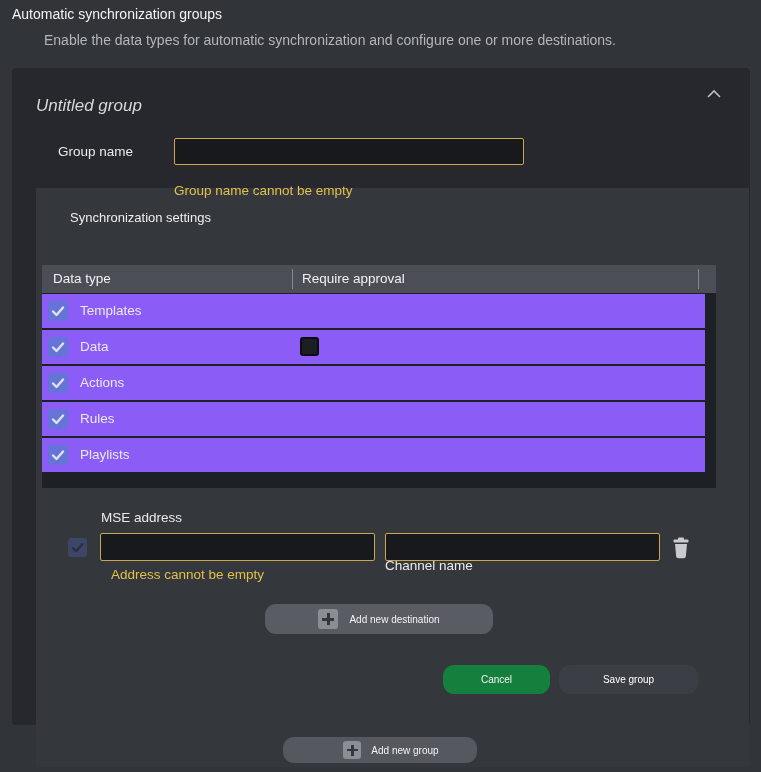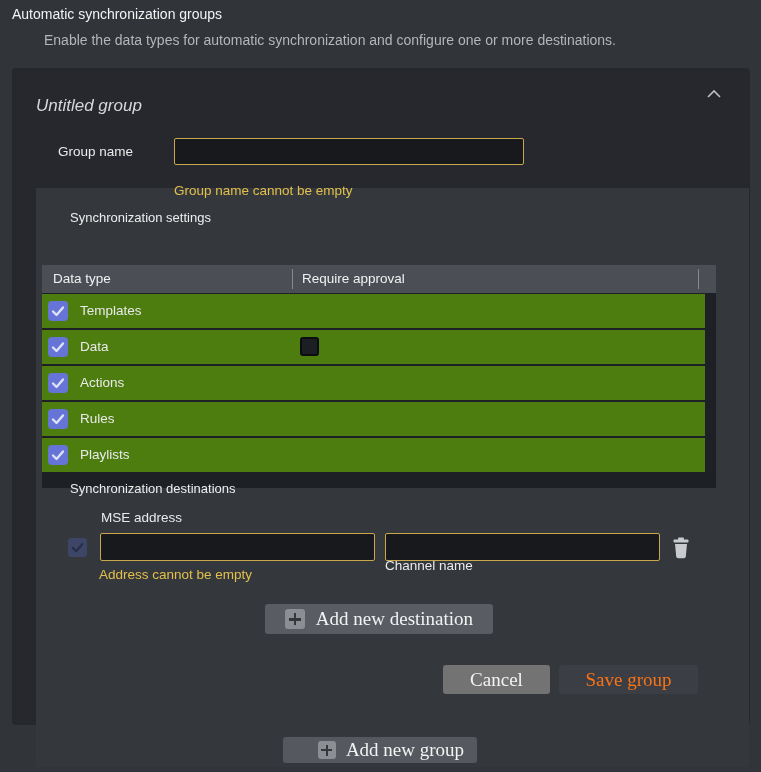--- a/index.html
+++ b/index.html
@@ -25,36 +25,36 @@
   #channel-input{left:385px;top:533px;width:259px;height:26px;}
 
   .table{position:absolute;left:42px;top:237px;width:674px;height:223px;background:#1d2025;margin-top:28px;}
   .thead{position:absolute;left:0;top:0;width:674px;height:28px;background:#4b4f55;}
   .th{position:absolute;top:6px;font-size:13.5px;color:#f0f1f2;}
   .th-datatype{left:11px;}
   .th-approval{left:260px;}
   .th-sep{position:absolute;top:4px;width:1px;height:20px;background:#85888d;}
   .sep1{left:250px;} .sep2{left:656px;}
 
-  .trow{position:absolute;left:0;width:663px;height:34px;background:#4d7c0f;}
+  .trow{position:absolute;left:0;width:663px;height:34px;background:#8b5cf6;}
   .r0{top:29px}.r1{top:65px}.r2{top:101px}.r3{top:137px}.r4{top:173px}
   .row-label{position:absolute;left:38px;top:9px;font-size:13.5px;color:#e9eaeb;}
 
   .cb{position:absolute;left:6px;top:7px;width:20px;height:20px;border-radius:4px;background:#6674d8;cursor:pointer;}
   .cb svg{position:absolute;left:2px;top:2px;}
   .cb-approval{position:absolute;left:258px;top:7px;width:15px;height:15px;border-radius:3px;background:#1b1e22;border:2px solid #0c0d10;cursor:pointer;}
   .cb-disabled{position:absolute;left:68px;top:538px;width:19px;height:19px;border-radius:3px;background:#3d4666;}
   .cb-disabled svg{position:absolute;left:2px;top:2px;}
 
   .trash-btn{position:absolute;left:668px;top:535px;width:26px;height:28px;background:none;border:none;cursor:pointer;padding:0;}
 
-  .btn{display:flex;align-items:center;justify-content:center;border:none;border-radius:3px;font-family:Liberation Serif, serif;font-size:19px;color:#f2f3f3;cursor:pointer;}
+  .btn{display:flex;align-items:center;justify-content:center;border:none;border-radius:11px;font-family:Liberation Sans, sans-serif;font-size:10px;color:#f2f3f3;cursor:pointer;}
   .btn-add-dest{position:absolute;left:265px;top:604px;width:228px;height:30px;background:#595d63;gap:11px;}
-  .btn-cancel{position:absolute;left:443px;top:665px;width:107px;height:29px;background:#737373;text-align:right;}
-  .btn-save{position:absolute;left:559px;top:665px;width:139px;height:29px;background:#3b3f45;color:#f97316;cursor:default;}
+  .btn-cancel{position:absolute;left:443px;top:665px;width:107px;height:29px;background:#15803d;text-align:right;}
+  .btn-save{position:absolute;left:559px;top:665px;width:139px;height:29px;background:#3b3f45;color:#ffffff;cursor:default;}
   .btn-add-group{position:absolute;left:283px;top:737px;width:194px;height:26px;background:#55585e;gap:10px;padding-left:28px;}
 
   .plus-box{position:relative;width:20px;height:20px;background:#8b8e92;border-radius:3px;flex:0 0 auto;}
   .plus-box::before,.plus-box::after{content:"";position:absolute;background:#34373c;}
   .plus-box::before{left:4px;top:9px;width:12px;height:2.6px;}
   .plus-box::after{left:8.7px;top:4px;width:2.6px;height:12px;}
   .plus-sm{width:18px;height:18px;}
   .plus-sm::before{left:3.5px;top:8px;width:11px;height:2.4px;}
   .plus-sm::after{left:7.8px;top:3.5px;width:2.4px;height:11px;}
 </style>
@@ -130,21 +130,20 @@
     <div class="trow r3">
       <span class="cb">
           <svg width="16" height="16" viewBox="0 0 16 16">
             <polyline points="3,8.5 6.5,12 13,4.5" fill="none" stroke="#dde1f3" stroke-width="2.4" stroke-linecap="round" stroke-linejoin="round"></polyline>
           </svg>
         </span>
       <span class="row-label">Rules</span>
     </div>
   </div>
 
-  <div class="section-label" style="left:70px;top:481px;">Synchronization destinations</div>
   <div class="field-label" style="left:101px;top:510px;">MSE address</div>
   <div class="field-label" style="left:385px;top:510px;margin-top:48px;">Channel name</div>
 
   <span class="cb-disabled">
     <svg width="15" height="15" viewBox="0 0 16 16">
         <polyline points="3,8.5 6.5,12 13,4.5" fill="none" stroke="#272e47" stroke-width="2.4" stroke-linecap="round" stroke-linejoin="round"></polyline>
       </svg>
   </span>
 
   <input id="mse-input" class="text-input" type="text" value="" style="">
@@ -153,21 +152,21 @@
   <button class="trash-btn">
     <span>
       <svg width="22" height="24" viewBox="0 0 22 24">
         <rect x="8" y="1.5" width="6" height="3" rx="1" fill="#c9cbce"></rect>
         <rect x="3.5" y="3.5" width="15" height="3" rx="1" fill="#c9cbce"></rect>
         <path d="M5 8 L6.2 20.5 Q6.4 22.3 8.2 22.3 L13.8 22.3 Q15.6 22.3 15.8 20.5 L17 8 Z" fill="#c9cbce"></path>
       </svg>
     </span>
   </button>
 
-  <div class="error-text" style="left:99px;top:567px;">Address cannot be empty</div>
+  <div class="error-text" style="left:111px;top:567px;">Address cannot be empty</div>
 
   <button class="btn btn-add-dest">
     <span class="plus-box"></span>
     <span>Add new destination</span>
   </button>
 
   <button class="btn btn-cancel">
     <span>Cancel</span>
   </button>
   <button class="btn btn-save" disabled="">

